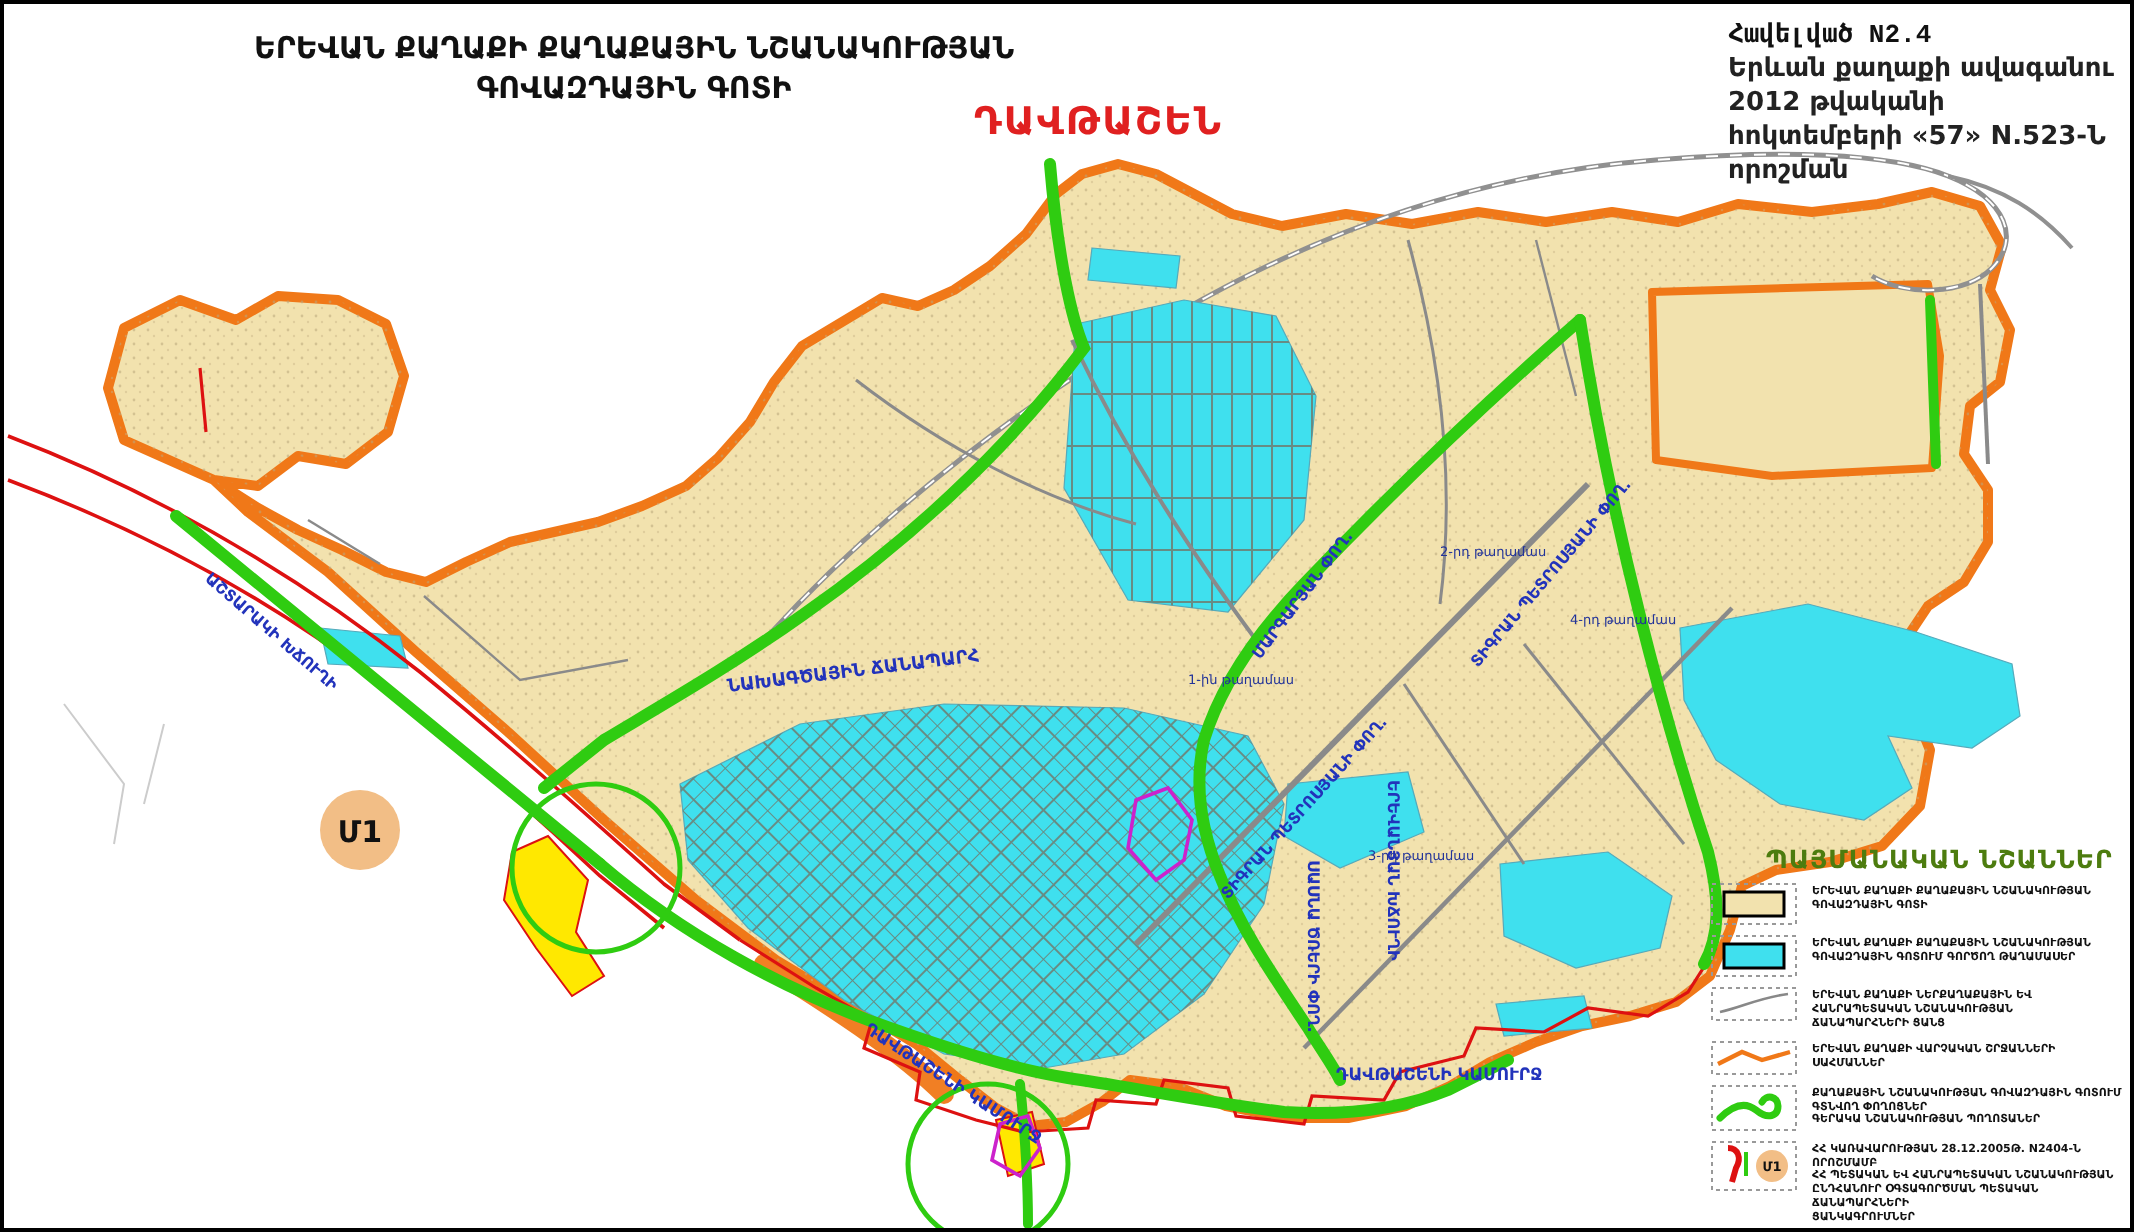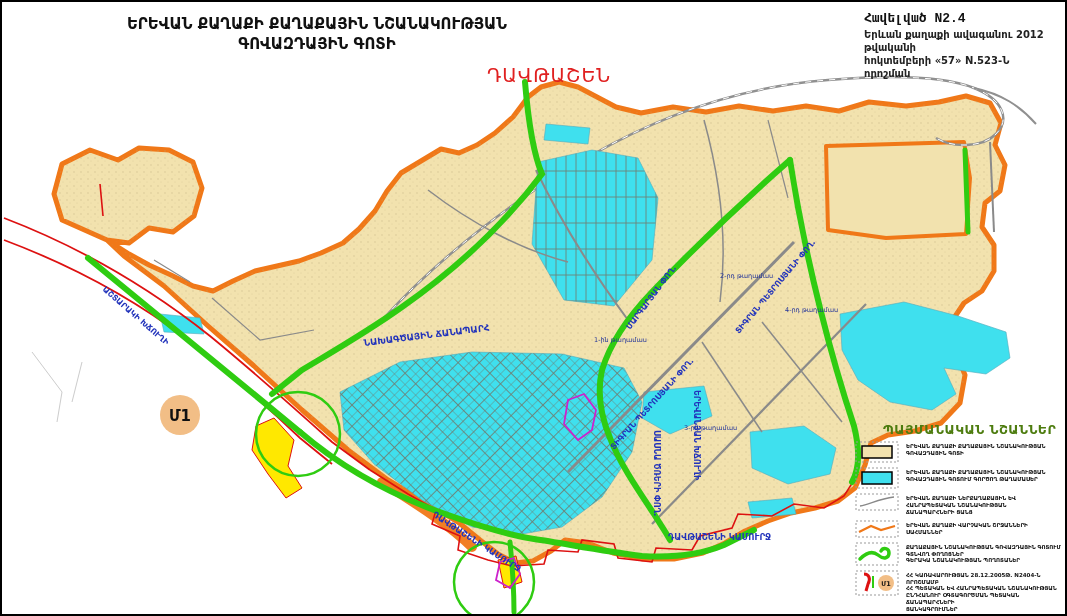--- a/index.html
+++ b/index.html
@@ -2,22 +2,22 @@
 <html><head>
 <meta charset="utf-8">
 <style>
   html,body{margin:0;padding:0;background:#e8e8e8;}
   .page{position:relative;width:1067px;height:616px;background:#ffffff;border:2px solid #000;
         box-sizing:border-box;overflow:hidden;font-family:"DejaVu Sans",sans-serif;}
   .map-title{position:absolute;left:110px;top:12px;width:410px;text-align:center;
              font-weight:bold;font-size:15px;line-height:1.35;color:#111;}
   .annex{position:absolute;left:862px;top:8px;width:195px;color:#111;}
   .annex .a-title{font-weight:bold;font-size:13px;margin-bottom:2px;font-family:Liberation Mono, monospace;}
-  .annex .a-line{font-size:10px;line-height:1.3;font-weight:bold;color:#222;}
-  .district-label{position:absolute;left:485px;top:62px;font-size:19px;font-weight:normal;
+  .annex .a-line{font-size:13px;line-height:1.3;font-weight:bold;color:#222;}
+  .district-label{position:absolute;left:485px;top:48px;font-size:19px;font-weight:bold;
                   color:#e02020;letter-spacing:1px;}
   svg{position:absolute;left:0;top:0;}
   .slabel{font-family:"DejaVu Sans",sans-serif;font-weight:bold;fill:#2233bb;}
   .blocklabel{font-family:"DejaVu Sans",sans-serif;font-size:6.5px;fill:#223399;}
   .legend{position:absolute;left:853px;top:420px;width:208px;}
   .legend-title{font-weight:bold;font-size:12.5px;color:#4d7c0f;margin:0 0 4px 28px;letter-spacing:.5px;}
   .legend-row{display:flex;align-items:flex-start;margin-bottom:4px;}
   .legend-row svg{position:static;flex:0 0 46px;margin-right:5px;}
   .legend-text{font-size:5.5px;font-weight:bold;line-height:1.25;color:#111;padding-top:2px;}
 </style>

